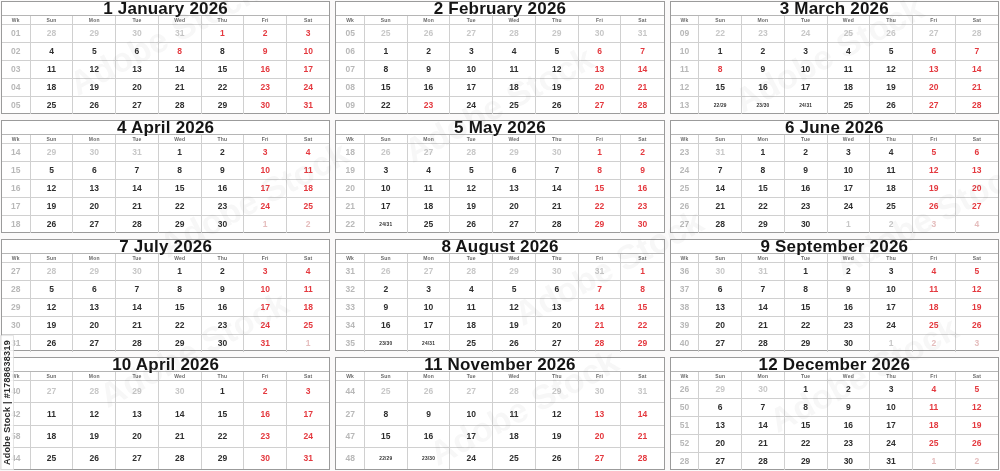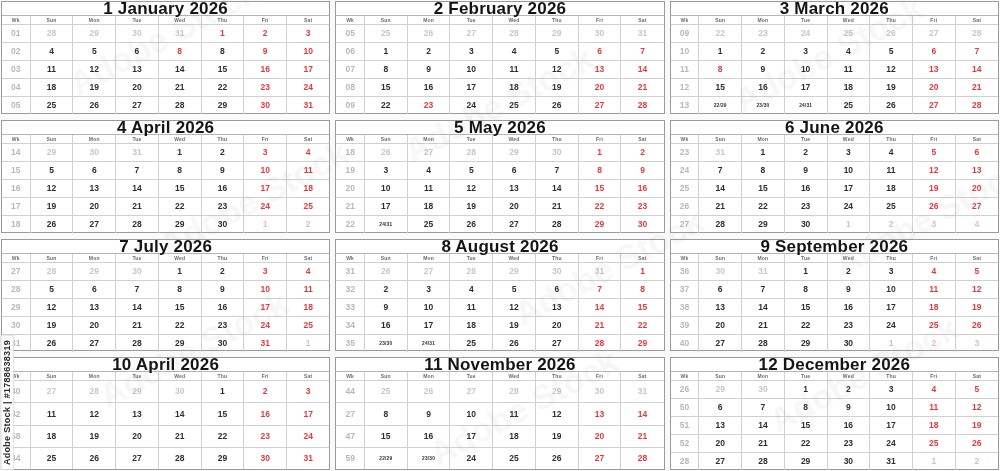--- a/index.html
+++ b/index.html
@@ -800,21 +800,21 @@
             <td class="wk">47</td>
             <td class="">15</td>
             <td class="">16</td>
             <td class="">17</td>
             <td class="">18</td>
             <td class="">19</td>
             <td class="hol">20</td>
             <td class="hol">21</td>
           </tr>
           <tr>
-            <td class="wk">59</td>
+            <td class="wk">48</td>
             <td class="split">22/29</td>
             <td class="split">23/30</td>
             <td class="">24</td>
             <td class="">25</td>
             <td class="">26</td>
             <td class="hol">27</td>
             <td class="hol">28</td>
           </tr>
         </tbody>
       </table>

